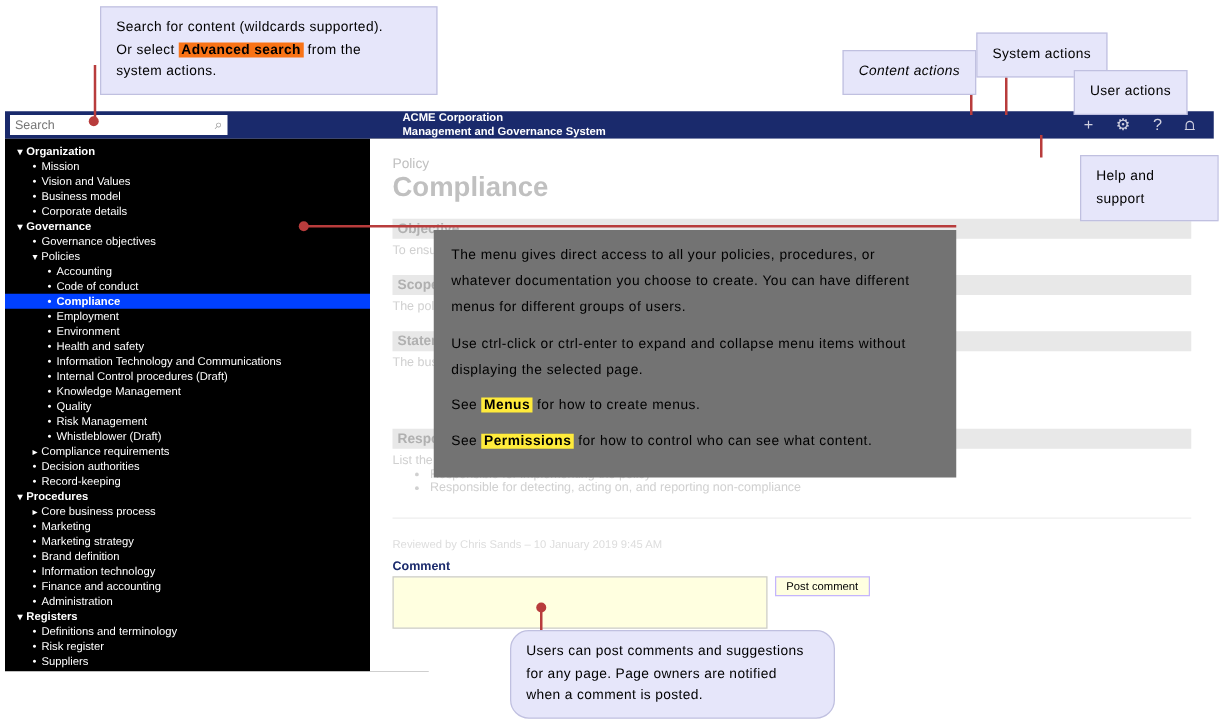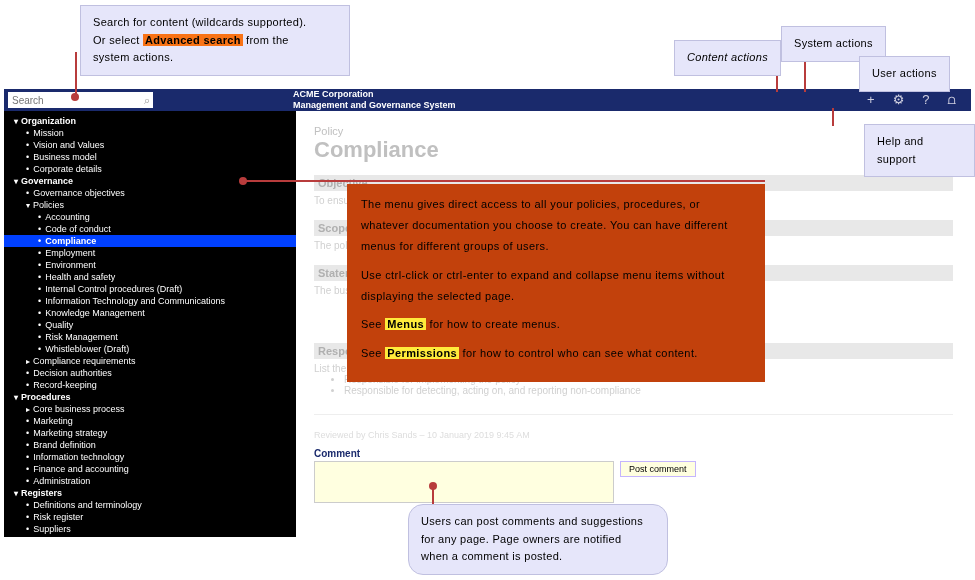--- a/index.html
+++ b/index.html
@@ -25,21 +25,21 @@
       left: 4px;
       right: 4px;
       height: 22px;
       background: #1a2a6c;
       display: flex;
       align-items: center;
       color: #fff;
     }
     .search-box {
       margin-left: 4px;
-      width: 145px;
+      width: 174px;
       height: 16px;
       background: #fff;
       display: flex;
       align-items: center;
       padding: 0 4px;
     }
     .search-input {
       flex: 1;
       border: none;
       outline: none;
@@ -92,21 +92,21 @@
     .comment-label { color: #1a2a6c; font-weight: bold; font-size: 10px; }
     .comment-area { display: flex; gap: 6px; margin-top: 2px; align-items: flex-start; }
     .comment-textarea { flex: 0 0 300px; height: 42px; background: #ffffe0; border: 1px solid #ccc; resize: none; }
     .post-btn { background: #ffffe0; border: 1px solid #c4b5fd; padding: 2px 8px; font-size: 9px; cursor: pointer; }
 
     .menu-overlay {
       position: absolute;
       top: 184px;
       left: 347px;
       width: 418px;
-      background: #c2410c;
+      background: #737373;
       padding: 10px 14px;
       font-size: 11px;
       line-height: 1.9;
       letter-spacing: 0.4px;
       z-index: 50;
       font-family: 'Segoe UI', sans-serif;
     }
     .menu-overlay .hl { background: #ffeb3b; font-weight: bold; padding: 0 2px; }
     .menu-overlay p { margin-bottom: 8px; }
 
@@ -161,22 +161,22 @@
     <div class="tree-item lvl1 bullet">Corporate details</div>
     <div class="tree-item lvl0 caret">Governance</div>
     <div class="tree-item lvl1 bullet">Governance objectives</div>
     <div class="tree-item lvl1 caret">Policies</div>
     <div class="tree-item lvl2 bullet">Accounting</div>
     <div class="tree-item lvl2 bullet">Code of conduct</div>
     <div class="tree-item lvl2 selected bullet">Compliance</div>
     <div class="tree-item lvl2 bullet">Employment</div>
     <div class="tree-item lvl2 bullet">Environment</div>
     <div class="tree-item lvl2 bullet">Health and safety</div>
+    <div class="tree-item lvl2 bullet">Information Technology and Communications</div>
     <div class="tree-item lvl2 bullet">Internal Control procedures (Draft)</div>
-    <div class="tree-item lvl2 bullet">Information Technology and Communications</div>
     <div class="tree-item lvl2 bullet">Knowledge Management</div>
     <div class="tree-item lvl2 bullet">Quality</div>
     <div class="tree-item lvl2 bullet">Risk Management</div>
     <div class="tree-item lvl2 bullet">Whistleblower (Draft)</div>
     <div class="tree-item lvl1 caret-right">Compliance requirements</div>
     <div class="tree-item lvl1 bullet">Decision authorities</div>
     <div class="tree-item lvl1 bullet">Record-keeping</div>
     <div class="tree-item lvl0 caret">Procedures</div>
     <div class="tree-item lvl1 caret-right">Core business process</div>
     <div class="tree-item lvl1 bullet">Marketing</div>

